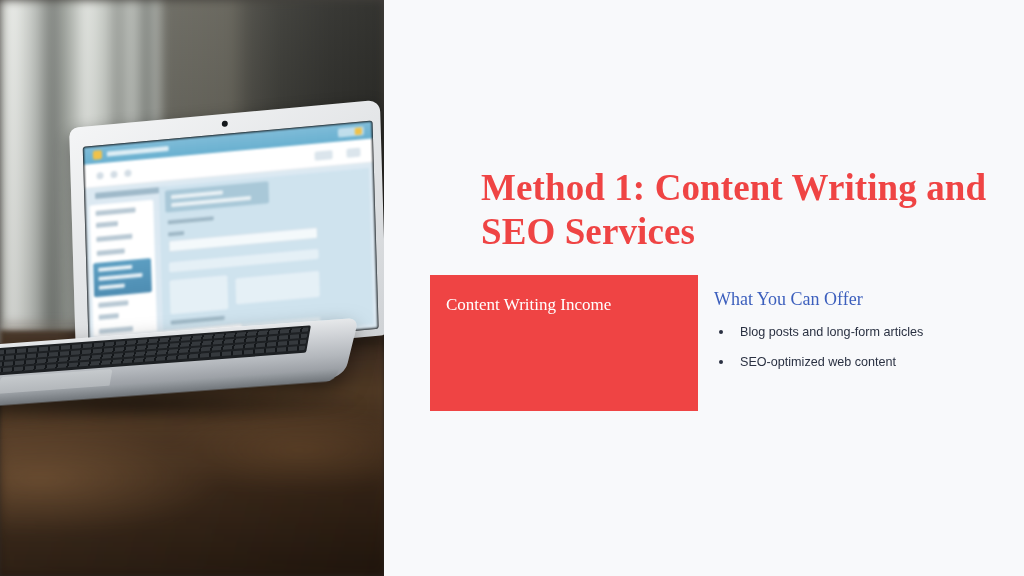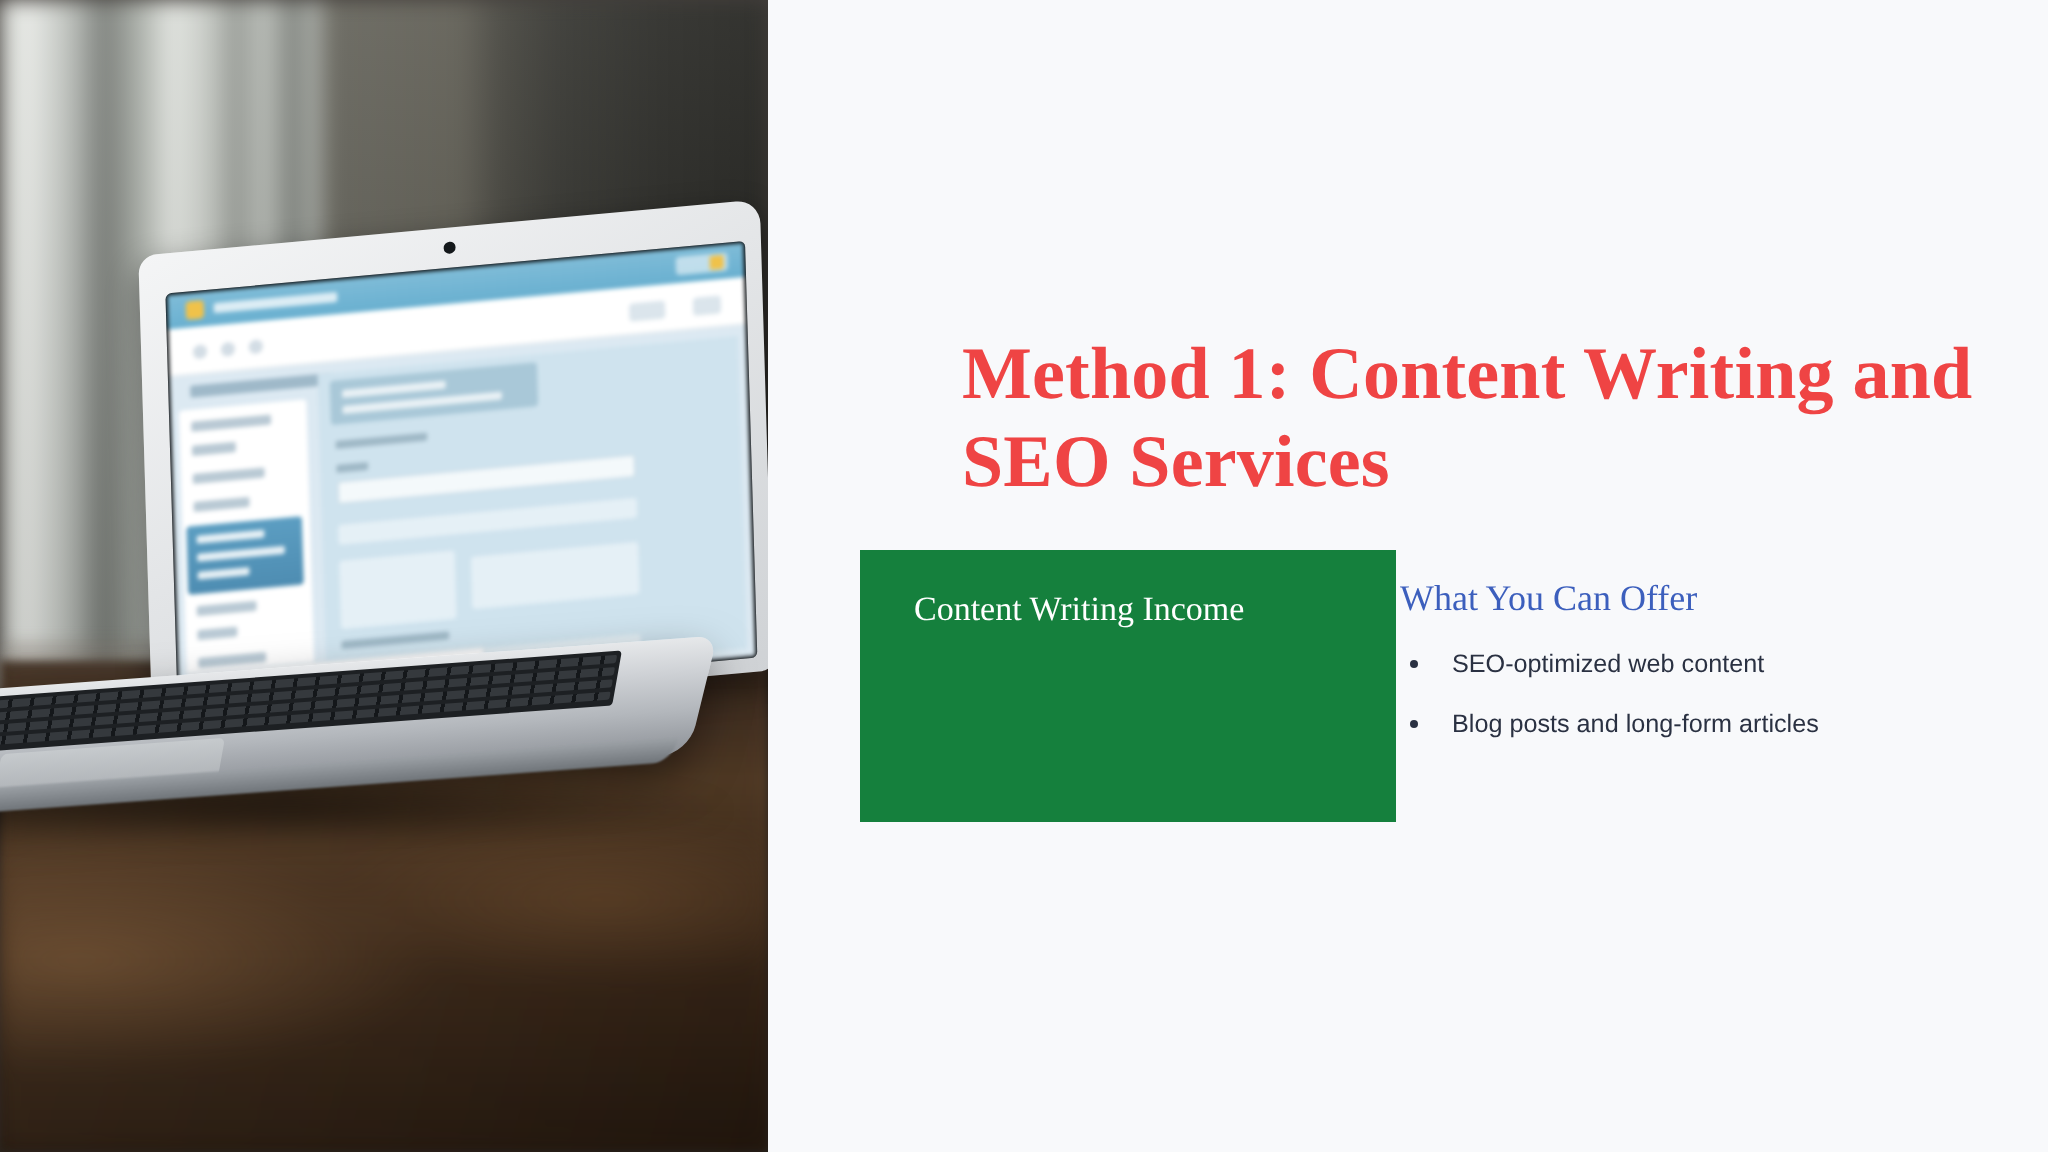--- a/index.html
+++ b/index.html
@@ -197,37 +197,37 @@
     font-family:"Liberation Serif", serif;
     font-size:37px;
     line-height:44px;
     color:#ef4444;
     letter-spacing:0.1px;
     margin-left:43px;
   }
   .card {
     position:absolute; left:46px; top:275px;
     width:268px; height:136px;
-    background:#15803d;
-    padding:20px 22px 0 27px;
+    background:#ef4444;
+    padding:20px 22px 0 16px;
   }
   .card-title {
     font-family:"Liberation Serif", serif;
     font-size:17px;
     color:#ffffff;
     line-height:20px;
   }
   .card-body {
     margin-top:14px;
     font-family:"Liberation Sans", sans-serif;
     font-size:13.2px;
     line-height:22px;
     color:#f2f5fb;
   }
-  .col-right { position:absolute; left:316px; top:288px; width:290px; }
+  .col-right { position:absolute; left:330px; top:288px; width:290px; }
   .col-title {
     font-family:"Liberation Serif", serif;
     font-size:18px;
     color:#3c5fbd;
     line-height:22px;
   }
   .bullets { margin-top:14px; list-style:none; }
   .bullet {
     position:relative;
     padding-left:26px;
@@ -335,23 +335,23 @@
 
     <div class="card">
       <div class="card-title">Content Writing Income</div>
     </div>
 
     <div class="col-right">
       <div class="col-title">What You Can Offer</div>
       <ul class="bullets">
         <li class="bullet">
           <span class="dot"></span>
-          <span>SEO-optimized web content</span>
+          <span>Blog posts and long-form articles</span>
         </li>
         <li class="bullet">
           <span class="dot"></span>
-          <span>Blog posts and long-form articles</span>
+          <span>SEO-optimized web content</span>
         </li>
       </ul>
     </div>
 
   </div>
 </div>
 
 </body></html>

